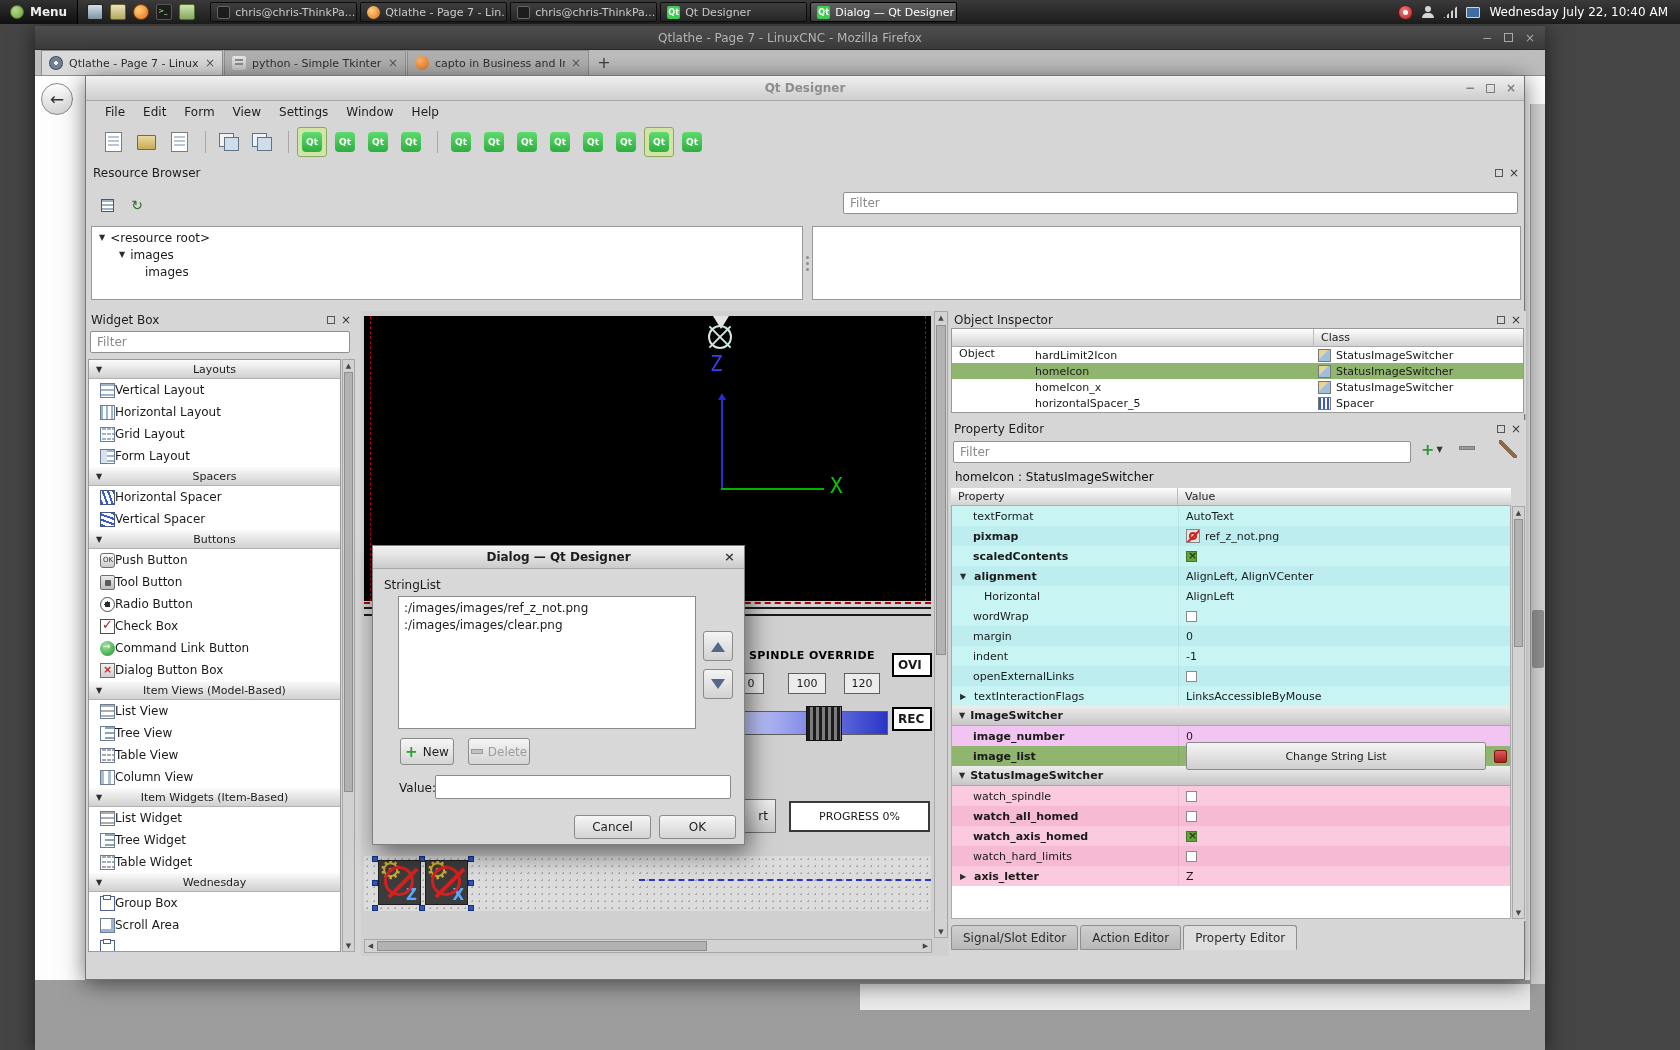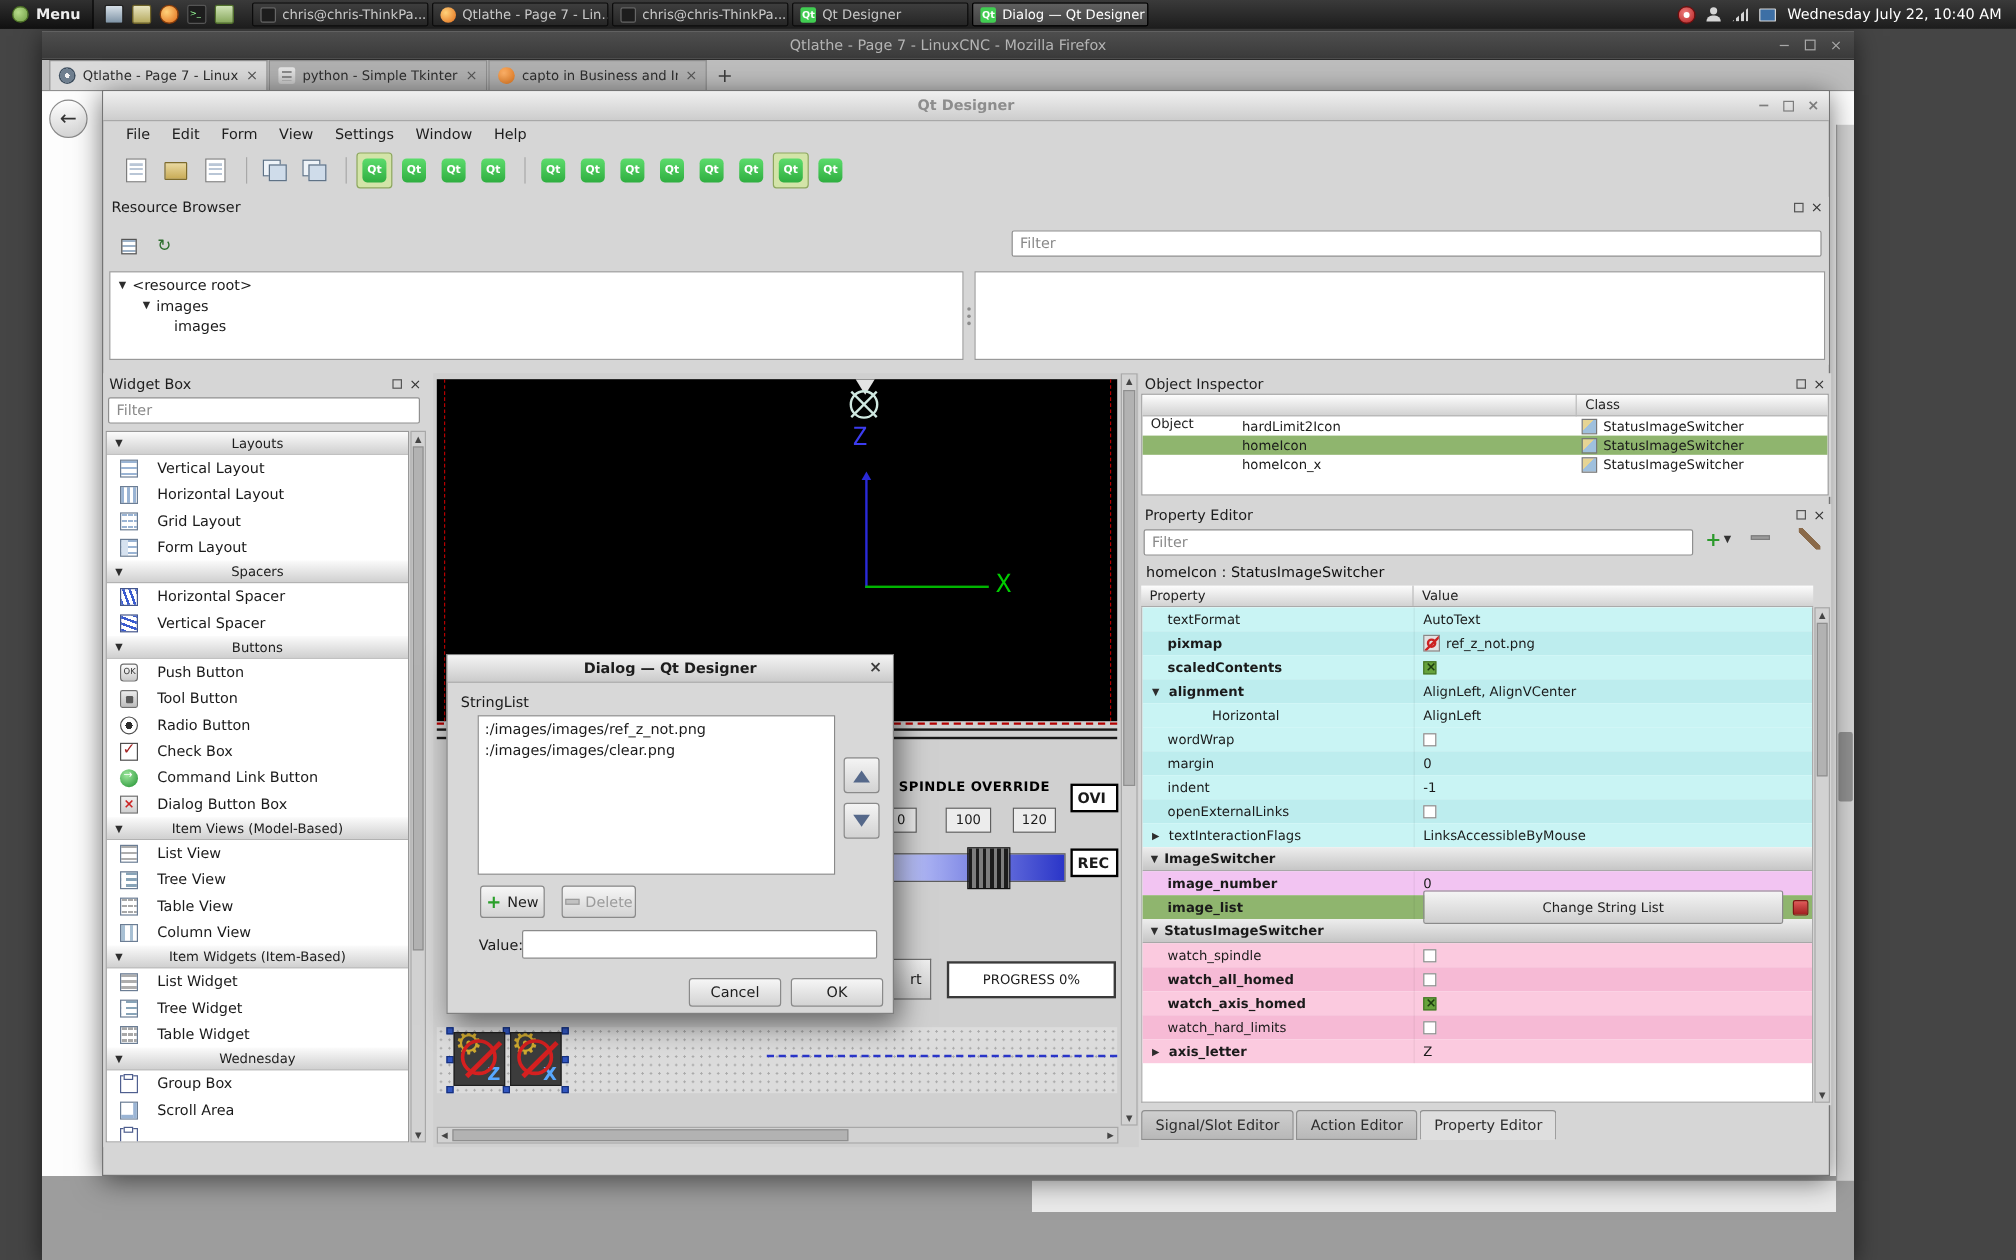--- a/index.html
+++ b/index.html
@@ -126,21 +126,21 @@
   .wb-filter{position:absolute;left:4px;top:20px;width:260px}
   .wb-list{position:absolute;left:2px;top:48px;right:15px;bottom:4px;background:#fff;border:1px solid #999;overflow:hidden}
   .wb-scroll{position:absolute;right:1px;top:48px;bottom:4px;width:13px;background:#d2d2d2;border:1px solid #a8a8a8}
   .wb-scroll .thumb{position:absolute;left:1px;right:1px;top:12px;height:420px;background:#b2b2b2;border:1px solid #8f8f8f}
   .sb-arrow{position:absolute;left:0;right:0;height:11px;display:flex;align-items:center;justify-content:center;font-size:7px;color:#444}
   .sb-arrow.up{top:0}.sb-arrow.down{bottom:0}
   .wcat{height:19px;background:linear-gradient(#fbfbfb,#d0d0d0);border-bottom:1px solid #b2b2b2;
         display:flex;align-items:center;font-size:11px;color:#1d1d1d;position:relative}
   .wcat .tri{position:absolute;left:7px}
   .wcat-label{margin:0 auto}
-  .witem{height:22px;display:flex;align-items:center;gap:16px;padding-left:11px;font-size:12px;background:#fff}
+  .witem{height:22px;display:flex;align-items:center;gap:0;padding-left:11px;font-size:12px;background:#fff}
   .wi{width:15px;height:15px;flex:0 0 15px;border:1px solid #6b7d94;background:#fff;position:relative}
   .wi-vlay{background:repeating-linear-gradient(#9ab4d4 0 2px,#fff 2px 5px)}
   .wi-hlay{background:repeating-linear-gradient(90deg,#9ab4d4 0 2px,#fff 2px 5px)}
   .wi-grid{background-image:repeating-linear-gradient(90deg,#fff 0 1px,transparent 1px 5px),
                             repeating-linear-gradient(#9ab4d4 0 2px,#fff 2px 5px)}
   .wi-form{background-image:linear-gradient(90deg,#d6e2f0 0 6px,transparent 6px),
                             repeating-linear-gradient(#9ab4d4 0 2px,#fff 2px 5px)}
   .wi-hspace{border-color:#44568c;background:repeating-linear-gradient(70deg,#3a5bd0 0 2px,#fff 2px 5px)}
   .wi-vspace{border-color:#44568c;background:repeating-linear-gradient(20deg,#3a5bd0 0 2px,#fff 2px 5px)}
   .wi-push{border-radius:3px;border-color:#6f6f6f;background:linear-gradient(#fdfdfd,#c9c9c9)}
@@ -243,21 +243,21 @@
   .pe-wrench{position:absolute;left:548px;top:2px;width:18px;height:18px;
              background:linear-gradient(45deg,transparent 40%,#8a6a4a 40% 58%,transparent 58%)}
   .pe-objline{position:absolute;left:6px;top:50px;font-size:12px;color:#111}
   .pe-cols{position:absolute;left:2px;right:15px;top:68px;height:18px}
   .pe-col-name{width:227px;padding:2px 0 0 7px;border-right:1px solid #bbb}
   .pe-col-val{flex:1;padding:2px 0 0 7px}
   .pe-rows{position:absolute;left:2px;right:15px;top:86px;bottom:2px;background:#fff;border:1px solid #aaa;border-top:none;overflow:hidden}
   .prow{display:flex;height:20px;align-items:center;font-size:11px}
   .pname{width:227px;height:100%;padding-left:21px;display:flex;align-items:center;gap:5px;border-right:1px solid rgba(0,0,0,.06)}
   .pname .tri{margin-left:-13px;width:9px}
-  .sub .pname{padding-left:58px}
+  .sub .pname{padding-left:32px}
   .pval{flex:1;height:100%;padding-left:7px;display:flex;align-items:center;gap:5px}
   .bold{font-weight:bold}
   .c1{background:#c9f4f4}.c2{background:#bdedee}
   .m1{background:#f2c4f2}
   .p1{background:#fbcadf}.p2{background:#f6bad5}
   .prow.selected{background:#8fb56e}
   .prow.group{background:linear-gradient(#ededed,#c6c6c6);font-weight:bold;border-bottom:1px solid #a8a8a8;padding-left:7px;gap:5px}
   .cb{width:11px;height:11px;border:1px solid #8a8a8a;background:#fff;display:inline-block;position:relative}
   .cb.on{background:#67a33c;border-color:#46762a}
   .cb.on::after{content:"×";position:absolute;left:1px;top:-3px;color:#1d3d10;font-weight:bold;font-size:11px}
@@ -715,20 +715,27 @@
             <span>StatusImageSwitcher</span>
           </div>
       </div>
       <div class="oi-row">
         <div class="oi-obj">homeIcon_x</div>
         <div class="oi-class">
             <span class="ci-img"></span>
             <span>StatusImageSwitcher</span>
           </div>
       </div>
+      <div class="oi-row">
+        <div class="oi-obj">horizontalSpacer_5</div>
+        <div class="oi-class">
+            <span class="ci-spacer"></span>
+            <span>Spacer</span>
+          </div>
+      </div>
     </div>
   </div>
 
   <div class="dock pe">
     <div class="dock-head">
       <span>Property Editor</span>
       <span class="dock-btns">
           <span class="mini-sq"></span>
           <span class="mini-x">×</span>
         </span>

